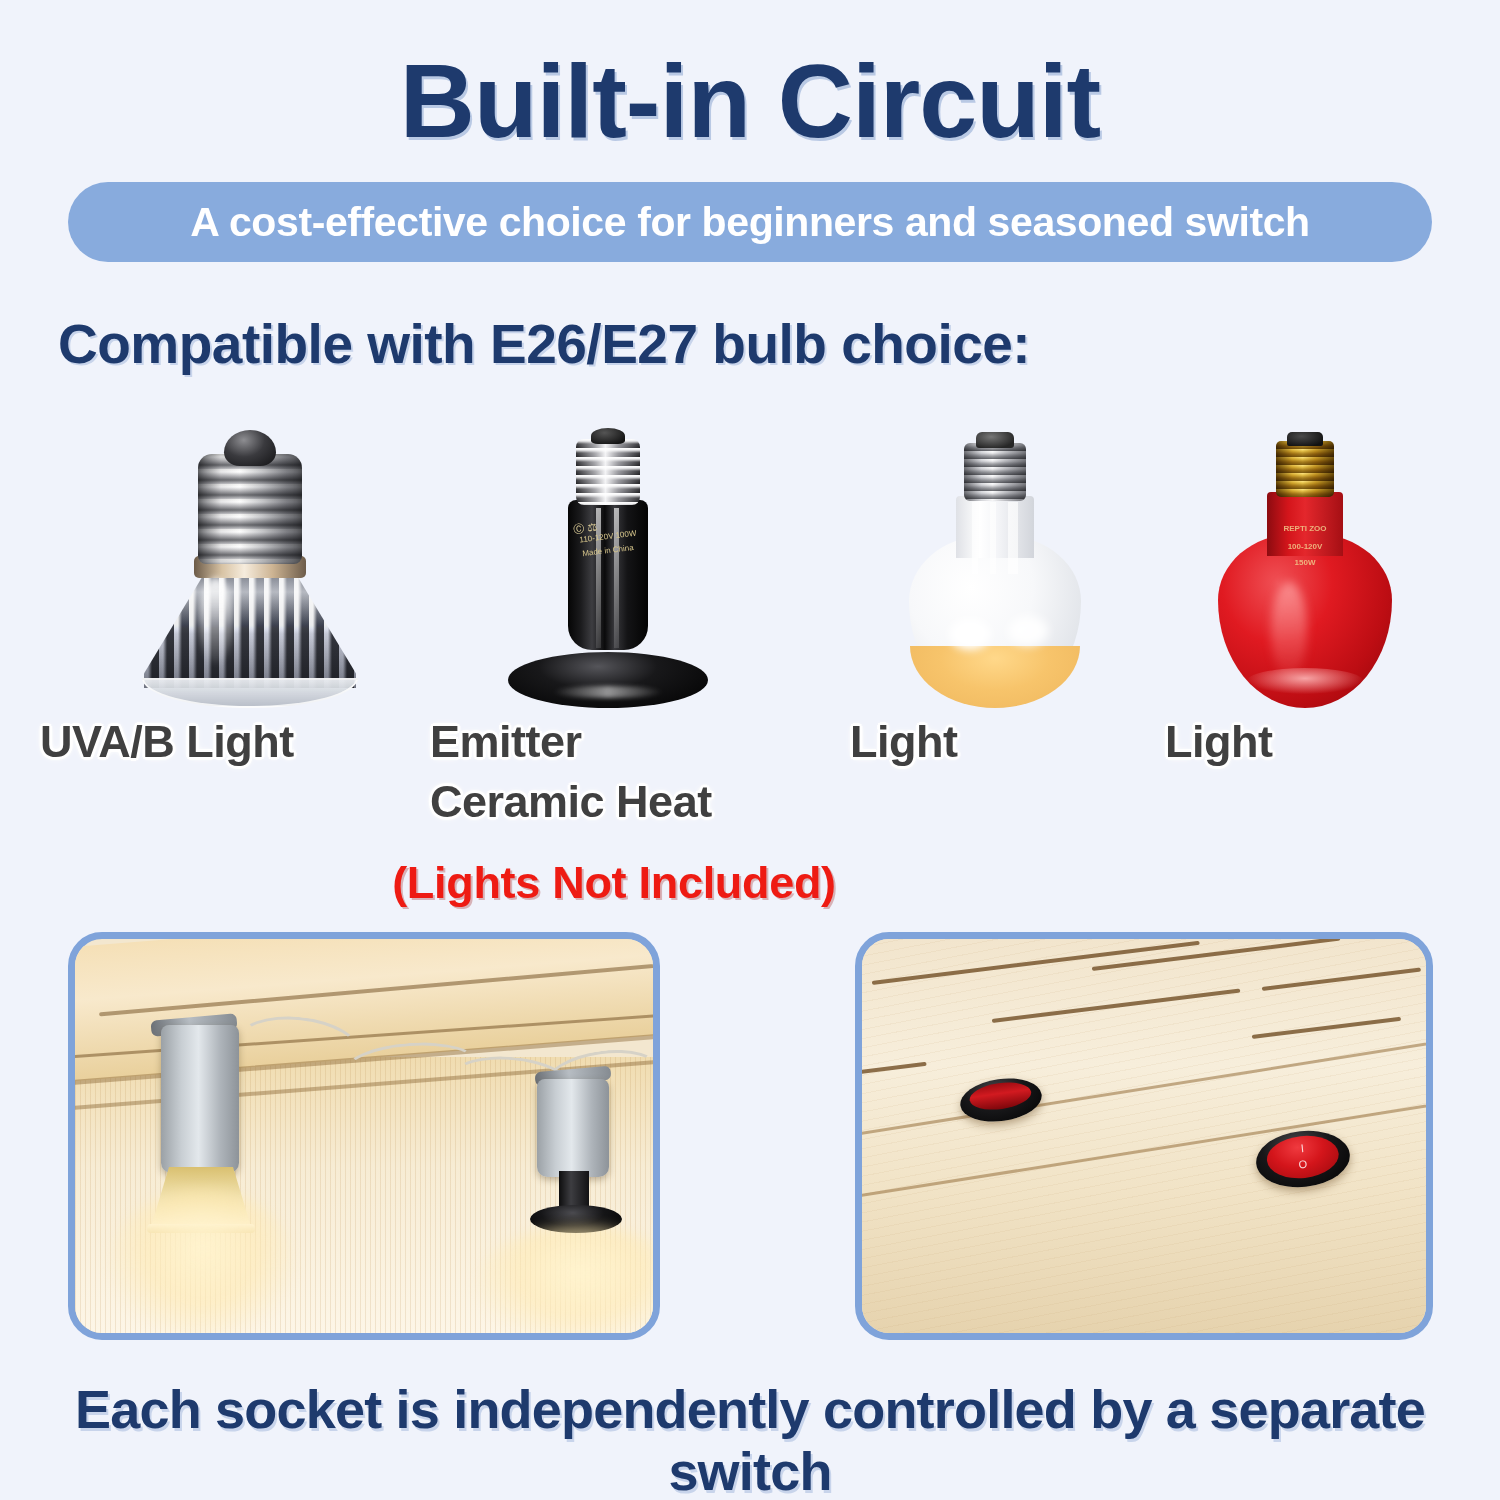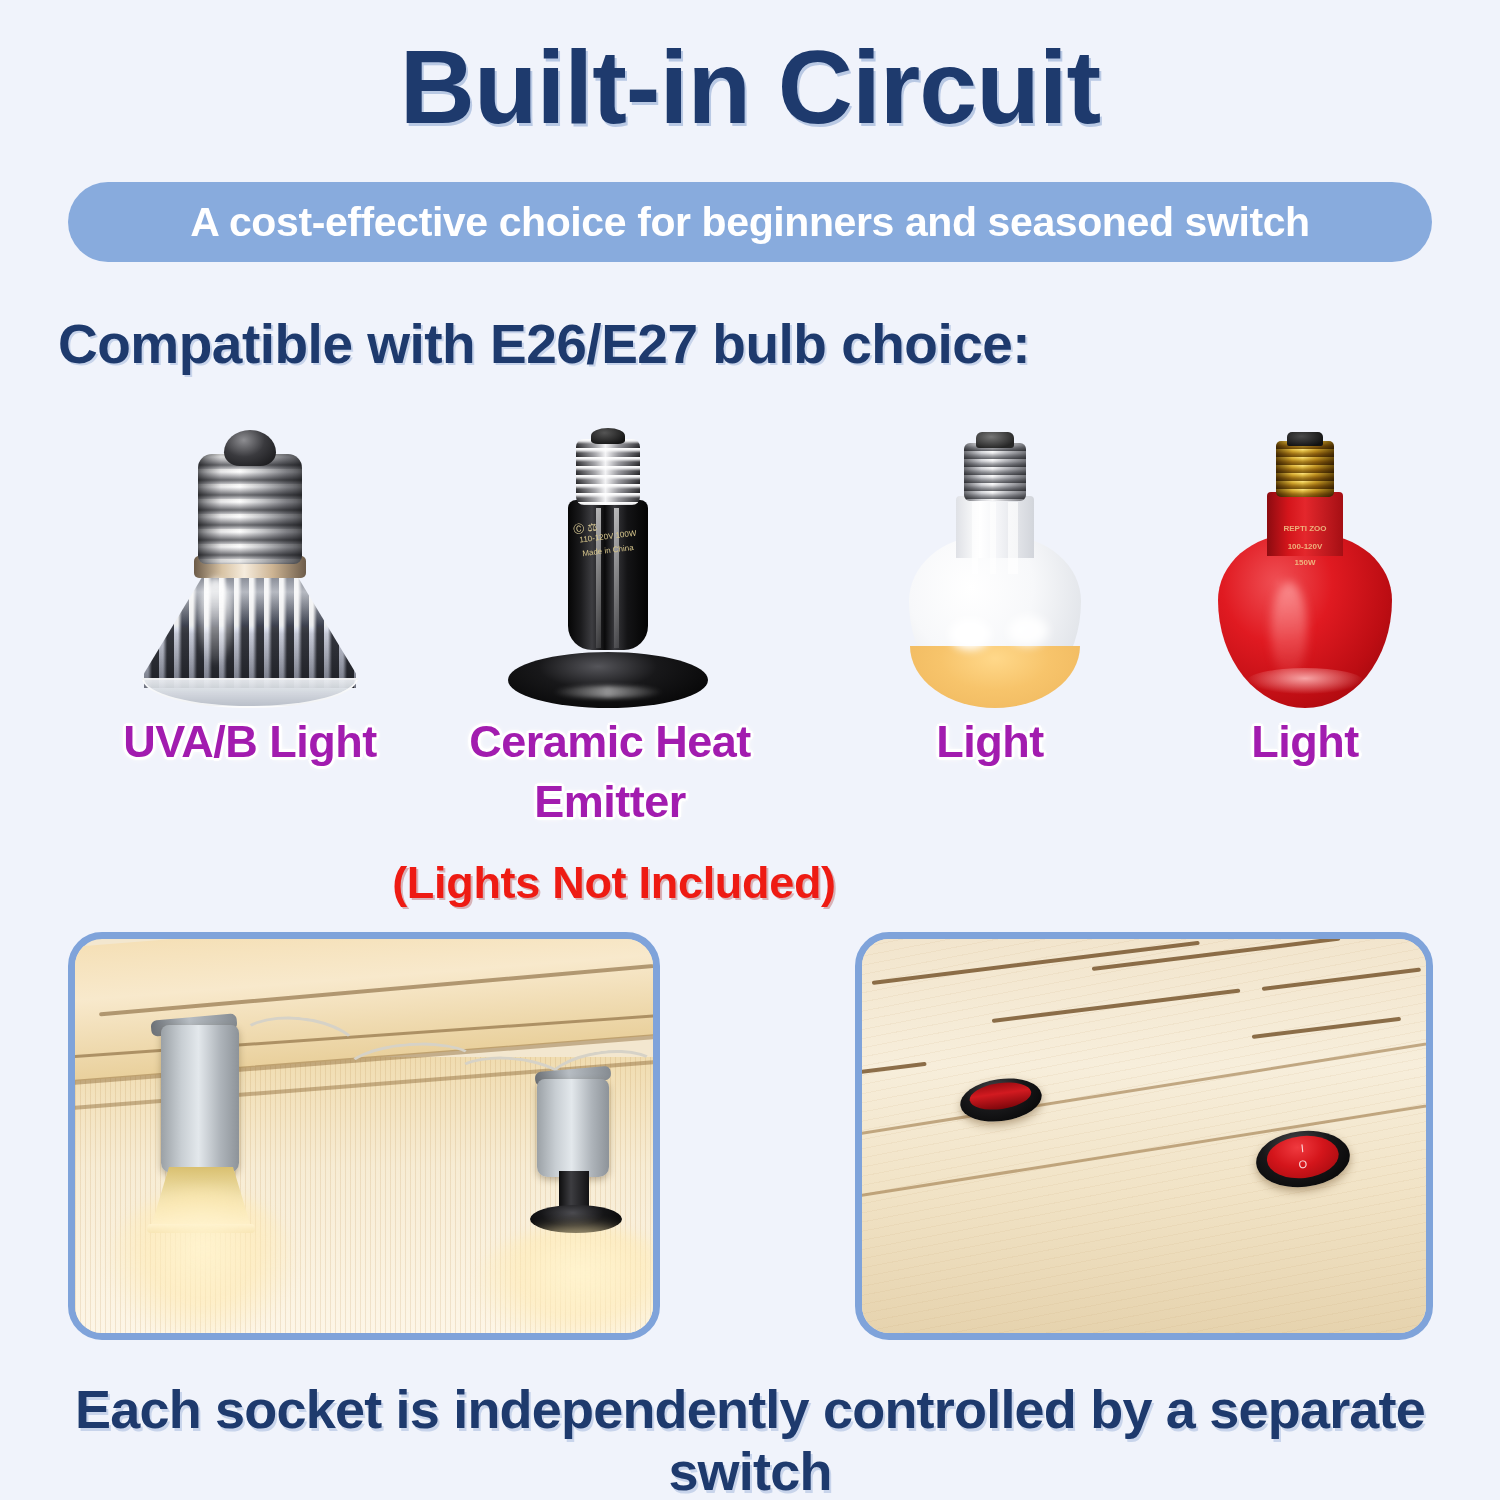--- a/index.html
+++ b/index.html
@@ -12,21 +12,21 @@
     height: 1500px;
     background: #f0f3fb;
     font-family: "Liberation Sans", sans-serif;
     overflow: hidden;
     position: relative;
   }
 
   
   .title {
     position: absolute;
-    top: 26px;
+    top: 40px;
     left: 0;
     width: 1500px;
     text-align: center;
     font-size: 104px;
     font-weight: bold;
     color: #1e3a6d;
     letter-spacing: -1px;
     line-height: 1.18;
     text-shadow: 2px 3px 0 rgba(140,165,210,0.55);
   }
@@ -320,24 +320,24 @@
   .ir-label {
     position: absolute; left: 50%; top: 92px; transform: translateX(-50%);
     width: 84px; text-align: center;
     color: #f0c98b; font-size: 8px; line-height: 1.3;
     z-index: 4; white-space: nowrap; opacity: 0.85;
   }
 
   
   .caption {
     position: absolute;
-    text-align: center;
+    text-align: left;
     font-size: 45px;
     font-weight: bold;
-    color: #a21caf;
+    color: #404040;
     line-height: 1.33;
     letter-spacing: -0.5px;
     text-shadow:
       0 0 6px #ffffff, 0 0 6px #ffffff, 0 0 10px #ffffff,
       2px 2px 0 #ffffff, -2px 2px 0 #ffffff, 2px -2px 0 #ffffff, -2px -2px 0 #ffffff,
       3px 0 0 #ffffff, -3px 0 0 #ffffff, 0 3px 0 #ffffff, 0 -3px 0 #ffffff;
   }
 
   
   .notice {
@@ -548,22 +548,22 @@
       <div class="ir-label" style="top:126px;">150W</div>
       <div class="ir-thread"></div>
       <div class="ir-tip"></div>
     </div>
   </div>
 </div>
 
 <div class="caption" style="left:40px;  top:712px; width:420px;">UVA/B Light</div>
 
 <div class="caption" style="left:430px; top:712px; width:360px;">
+  <div>Emitter</div>
   <div>Ceramic Heat</div>
-  <div>Emitter</div>
 </div>
 
 <div class="caption" style="left:850px; top:712px; width:280px;">
   <div>Light</div>
 </div>
 
 <div class="caption" style="left:1165px; top:712px; width:280px;">
   <div>Light</div>
 </div>
 

